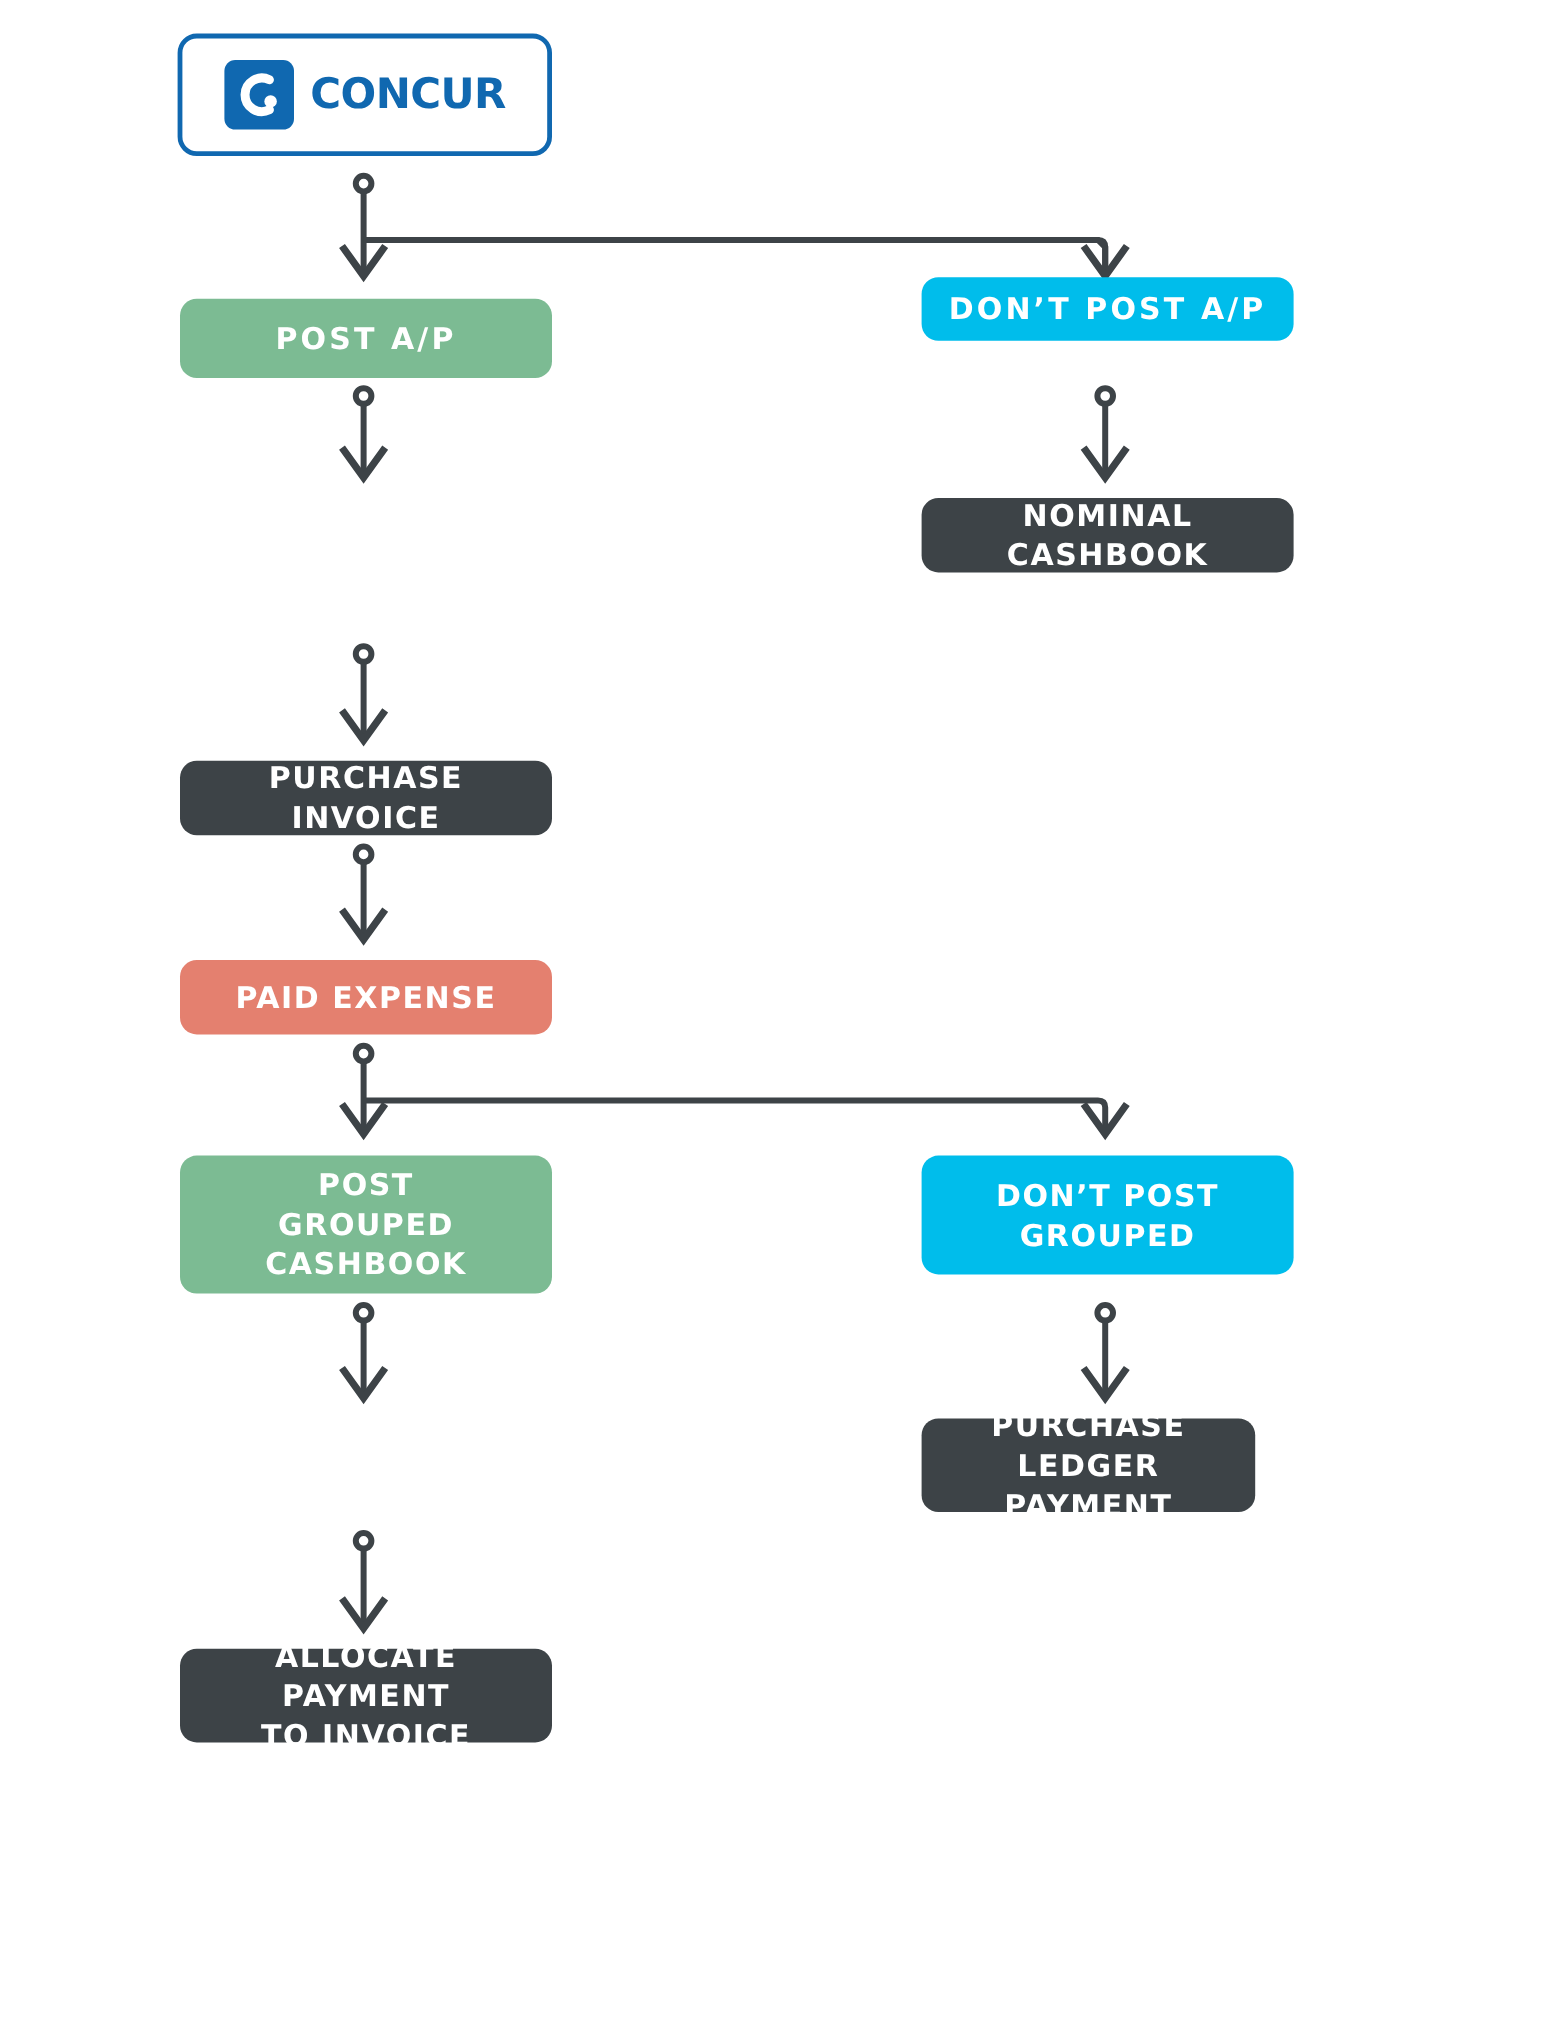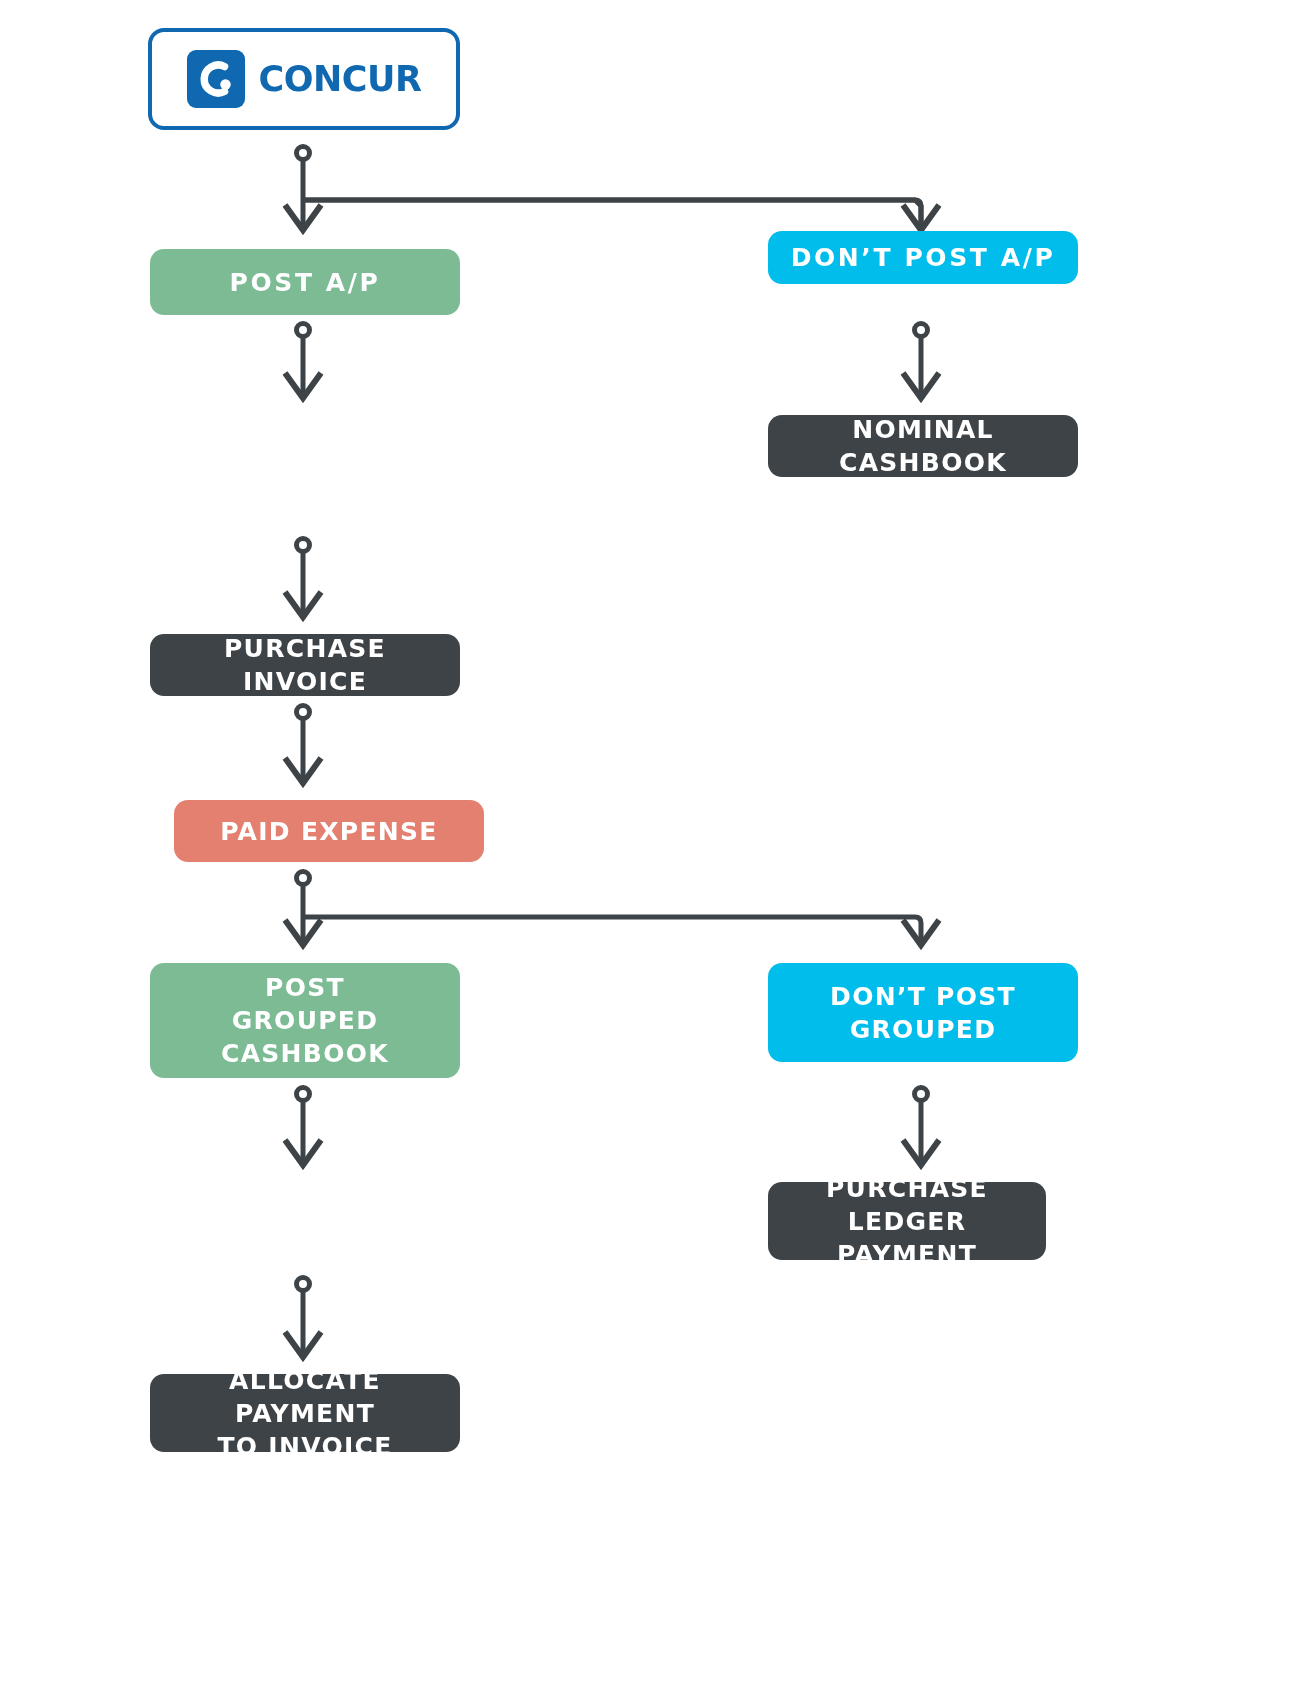--- a/index.html
+++ b/index.html
@@ -74,21 +74,21 @@
     font-weight: bold;
     font-size: 25px;
     letter-spacing: 1.3px;
     line-height: 1.32;
     padding: 4px 10px;
     white-space: pre-line;
   }
   .node.dark  { background: #3d4347; }
   .node.green { background: #7cbb93; }
   .node.cyan  { background: #00bdeb; }
-  .node.coral { background: #e4806f; margin-left: 24px; }
+  .node.coral { background: #e4806f; }
   .node.sp    { letter-spacing: 2.6px; }
 </style>
 </head>
 <body>
 
 <div id="canvas">
 
   <svg id="wires" viewBox="0 0 1300 1700" xmlns="http://www.w3.org/2000/svg">
     <g fill="none" stroke="#3d4347" stroke-width="5" stroke-linecap="butt">
 

